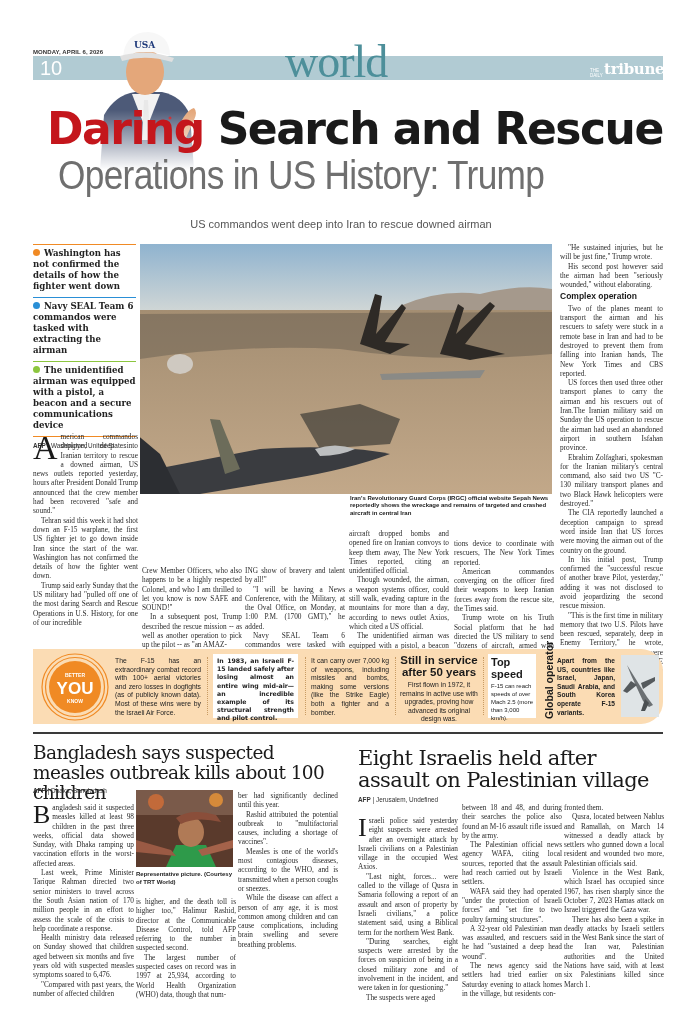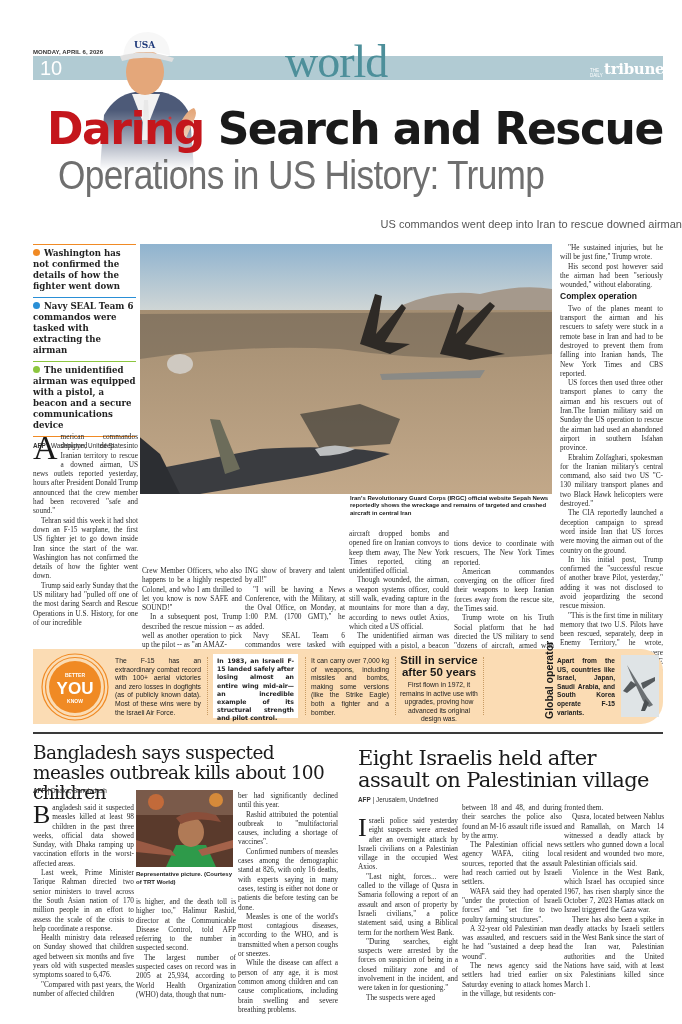--- a/index.html
+++ b/index.html
@@ -16,21 +16,21 @@
   .brand-the { font-size: 4.5px; color:#fff; line-height:5px; font-family:"Liberation Sans",sans-serif; width:10px; }
   .brand-name { font-size: 15px; color: #fff; font-weight: bold; font-family: "DejaVu Serif", serif; letter-spacing:-0.3px; }
 
   
   .trump { left: 90px; top: 20px; width: 110px; height: 150px; }
 
   .head1 { left: 47px; top: 104px; font-size: 44px; font-weight: bold; font-family: "DejaVu Sans", sans-serif; letter-spacing: -1.5px; line-height: 50px; white-space: nowrap; }
   .head1 .red { color: #c4161c; }
   .head1 .blk { color: #1a1a1a; }
   .head2 { left: 58px; top: 150px; font-size: 41px; color: #6f6f6f; font-family: "Liberation Sans", sans-serif; font-stretch: condensed; line-height: 50px; letter-spacing: -0.8px; white-space: nowrap; transform: scaleX(0.86); transform-origin: left top; }
-  .deck { left: 0; width: 682px; top: 218px; text-align: right; font-size: 11px; color: #555; font-family: "Liberation Sans", sans-serif; }
+  .deck { left: 0; width: 682px; top: 218px; text-align: center; font-size: 11px; color: #555; font-family: "Liberation Sans", sans-serif; }
 
   
   .hl { left: 33px; width: 103px; }
   .hl-item { font-family: "DejaVu Serif", serif; font-size: 8.6px; font-weight: bold; line-height: 11px; color: #222; padding: 3px 0 5px; }
   .dot { display:inline-block; width:7px; height:7px; border-radius:50%; margin-right:4px; vertical-align: 0px; }
   .rule { height: 1px; width: 103px; }
   .byline { font-family: "Liberation Sans", sans-serif; font-size: 6.4px; color:#333; }
   .byline b { font-weight: bold; }
 
   .col { font-family: "Liberation Serif", serif; font-size: 7.3px; line-height: 9.3px; color: #2a2a2a; text-align: justify; }
@@ -183,20 +183,24 @@
   <div class="info-sep" style="left:174px;"></div>
   <div class="info-col info-white" style="left:180px; top:5px; width:85px; height:64px; padding:3px 4px; font-weight:bold; text-align:justify; font-family:'DejaVu Sans',sans-serif; font-size:6.2px; line-height:8.2px;">In 1983, an Israeli F-15 landed safely after losing almost an entire wing mid-air—an incredible example of its structural strength and pilot control.</div>
   <div class="info-sep" style="left:272px;"></div>
   <div class="info-col" style="left:278px; top:8px; width:78px; text-align:justify;">It can carry over 7,000 kg of weapons, including missiles and bombs, making some versions (like the Strike Eagle) both a fighter and a bomber.</div>
   <div class="info-sep" style="left:362px;"></div>
   <div class="info-col" style="left:366px; top:5px; width:80px; text-align:center;">
     <div style="font-size:11.5px; font-weight:bold; line-height:12px; color:#1a1a1a;">Still in service after 50 years</div>
     <div style="margin-top:3px;">First flown in 1972, it remains in active use with upgrades, proving how advanced its original design was.</div>
   </div>
   <div class="info-sep" style="left:450px;"></div>
+  <div class="info-col info-white" style="left:455px; top:5px; width:48px; height:64px; padding:2px 3px;">
+    <div style="font-size:11px; font-weight:bold; line-height:12px; color:#1a1a1a;">Top speed</div>
+    <div style="font-size:6px; line-height:8px; margin-top:2px;">F-15 can reach speeds of over Mach 2.5 (more than 3,000 km/h).</div>
+  </div>
   <div style="position:absolute; left:510px; top:70px; width:62px; transform: rotate(-90deg); transform-origin:left top; font-family:'Liberation Sans',sans-serif; font-weight:bold; font-size:10.5px; color:#1a1a1a; white-space:nowrap;">Global operator</div>
   <div class="info-col" style="left:524px; top:8px; width:58px; font-weight:bold; text-align:justify; font-size:6.6px;">Apart from the US, countries like Israel, Japan, Saudi Arabia, and South Korea operate F-15 variants.</div>
   <svg style="position:absolute; left:588px; top:6px;" width="38" height="62" viewBox="0 0 38 62">
     <rect x="0" y="0" width="38" height="62" fill="#dfe4e6"></rect>
     <path d="M6 10 L26 42 L32 50 L28 52 L22 46 L10 20 Z" fill="#6b7073"></path>
     <path d="M10 26 L2 36 L6 38 L16 30 Z" fill="#555a5d"></path>
     <path d="M20 28 L34 22 L34 26 L22 34 Z" fill="#555a5d"></path>
     <path d="M24 44 L20 56 L24 56 L28 48 Z" fill="#4a4f52"></path>
   </svg>
 </div>
@@ -218,26 +222,25 @@
   <circle cx="80" cy="10" r="7" fill="#d68a3a"></circle>
   <path d="M30 77 L40 55 L70 55 L80 77 Z" fill="#2e9a4a"></path>
   <ellipse cx="55" cy="42" rx="13" ry="15" fill="#b07a56"></ellipse>
   <path d="M40 28 Q55 18 80 25 L85 32 Q60 26 45 34 Z" fill="#8a4e3a"></path>
   <path d="M0 50 L35 60 L40 66 L0 62 Z" fill="#9a5a44"></path>
   <path d="M62 60 L97 50 L97 58 L66 66 Z" fill="#a4624a"></path>
 </svg>
 <div class="abs" style="left:136px; top:871px; width:97px; font-family:'Liberation Sans',sans-serif; font-weight:bold; font-size:6px; line-height:7.5px; color:#222;">Representative picture. (Courtesy of TRT World)</div>
 <div class="abs col" style="left:136px; top:897px; width:100px;">
   <p class="noind">is higher, and the death toll is higher too," Halimur Rashid, director at the Communicable Disease Control, told AFP referring to the number in suspected second.</p>
-  <p>The largest number of suspected cases on record was in 2005 at 25,934, according to World Health Organization (WHO) data, though that num-</p>
+  <p>The largest number of suspected cases on record was in 1997 at 25,934, according to World Health Organization (WHO) data, though that num-</p>
 </div>
 <div class="abs col" style="left:238px; top:791px; width:100px;">
   <p class="noind">ber had significantly declined until this year.</p>
   <p>Rashid attributed the potential outbreak to "multifactorial causes, including a shortage of vaccines".</p>
-  <p>Confirmed numbers of measles cases among the demographic stand at 826, with only 16 deaths, with experts saying in many cases, testing is either not done or patients die before testing can be done.</p>
   <p>Measles is one of the world's most contagious diseases, according to the WHO, and is transmitted when a person coughs or sneezes.</p>
   <p>While the disease can affect a person of any age, it is most common among children and can cause complications, including brain swelling and severe breathing problems.</p>
 </div>
 
 <div class="abs story-h" style="left:358px; top:747px; width:310px; font-size:21px; line-height:22px;">Eight Israelis held after assault on Palestinian village</div>
 <div class="abs byline" style="left:358px; top:796px;"><b>AFP</b><span> | Jerusalem, Undefined</span></div>
 <div class="abs col" style="left:358px; top:816px; width:100px;">
   <p class="noind"><span class="dropcap-s">I</span><span>sraeli police said yesterday eight suspects were arrested after an overnight attack by Israeli civilians on a Palestinian village in the occupied West Axios.</span></p>
   <p>"Last night, forces... were called to the village of Qusra in Samaria following a report of an assault and arson of property by Israeli civilians," a police statement said, using a Biblical term for the northern West Bank.</p>
   <p>"During searches, eight suspects were arrested by the forces on suspicion of being in a closed military zone and of involvement in the incident, and were taken in for questioning."</p>

